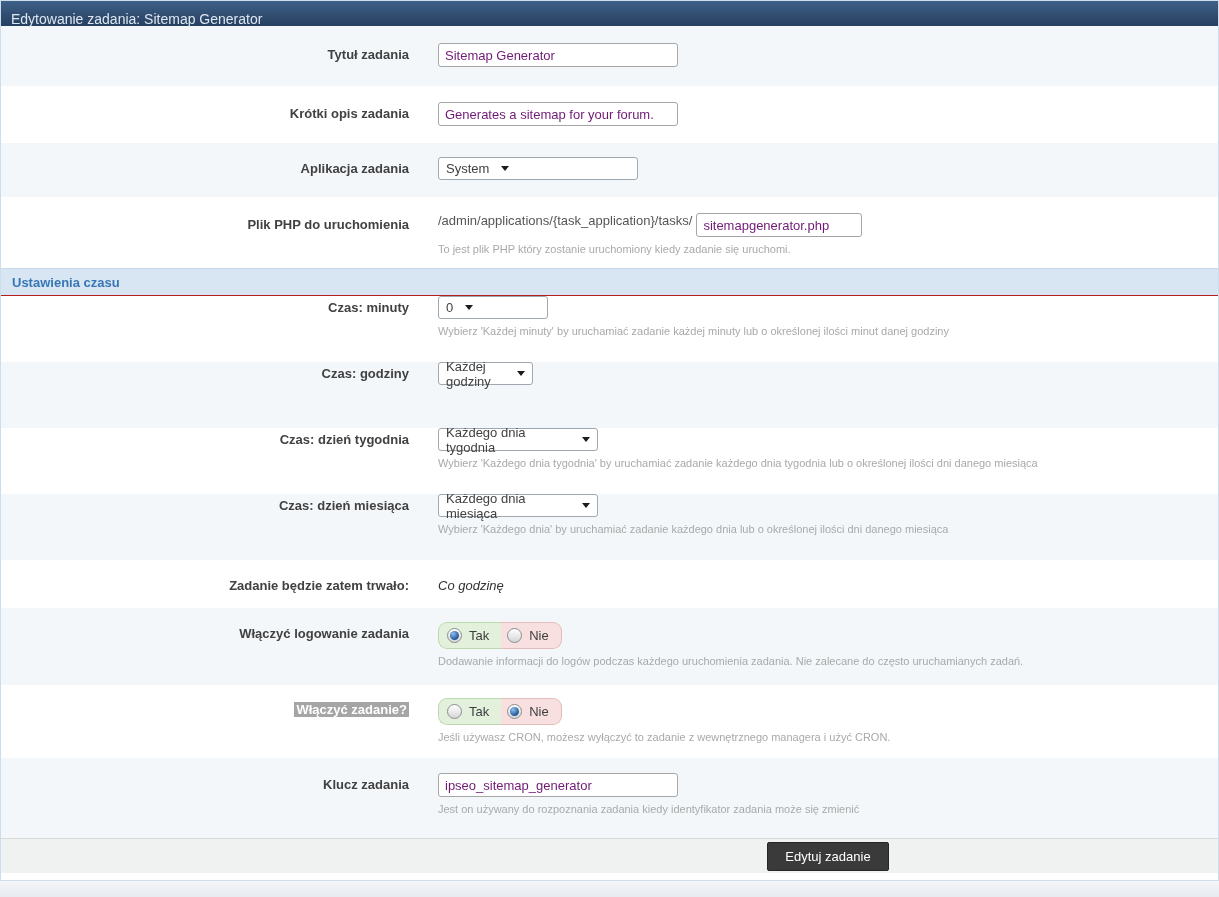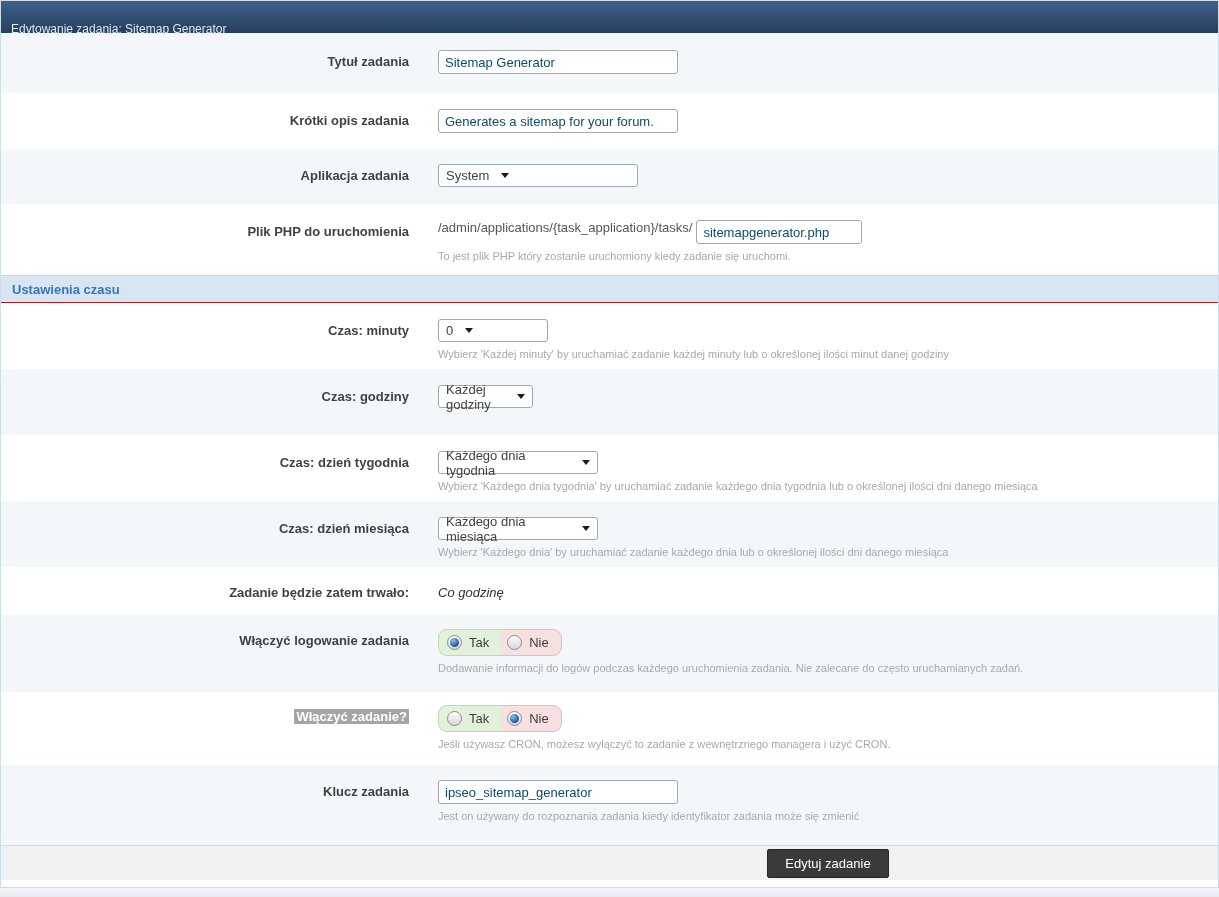--- a/index.html
+++ b/index.html
@@ -2,49 +2,49 @@
 <html lang="pl"><head>
 <meta charset="utf-8">
 <style>
   *{box-sizing:border-box;margin:0;padding:0}
   html,body{width:1219px}
   body{font-family:"Liberation Sans",sans-serif;font-size:13px;color:#414141;background:#fff}
   .page{width:1219px;height:897px;display:flex;flex-direction:column}
   .box{border:1px solid #cdddec;background:#fff}
 
   
-  .titlebar{height:25px;line-height:25px;padding:16px 10px;
+  .titlebar{height:25px;line-height:25px;padding:6px 10px;
     background:linear-gradient(#3e6088,#263f5f);
-    color:#dde7f2;font-size:12px}
+    color:#dde7f2;font-size:14px}
 
   
   .section-bar{height:28px;line-height:27px;padding:0 11px;background:#d8e5f2;
     border-top:1px solid #c6d8ea;border-bottom:1px solid #b91c1c;
     color:#3877b5;font-weight:bold;font-size:13px}
 
   
   .row{display:flex;align-items:flex-start}
   .row.alt{background:#f3f7fa}
   .lbl{width:408px;flex-shrink:0;text-align:right;font-weight:bold;color:#414141;line-height:24px}
   .fld{padding-left:29px;flex:1;min-width:0}
   .help{color:#a9a9a9;margin-top:6px;font-size:11px}
 
   .r1{min-height:60px;padding-top:17px}
   .r2{min-height:57px;padding-top:16px}
   .r3{min-height:54px;padding-top:14px}
   .r4{min-height:71px;padding-top:16px}
-  .r5{min-height:66px;padding-top:16px}
+  .r5{min-height:66px;padding-top:0}
   .r9{min-height:48px;padding-top:14px}
   .r10{min-height:77px;padding-top:14px}
   .r11{min-height:73px;padding-top:13px}
   .r12{min-height:80px;padding-top:15px}
 
   
   .text-input{height:24px;width:240px;border:1px solid #a6a6a6;border-radius:3px;
-    padding:0 6px;font-family:"Liberation Sans",sans-serif;font-size:13px;color:#0c4a6e;background:#fff}
+    padding:0 6px;font-family:"Liberation Sans",sans-serif;font-size:13px;color:#701a75;background:#fff}
   .text-input.small{width:166px}
 
   
   .select{display:inline-flex;align-items:center;
     height:23px;border:1px solid #9fa8b0;border-radius:3px;background:#fff;
     padding:0 7px;cursor:default;vertical-align:middle}
   .select .arrow{width:0;height:0;border-left:4px solid transparent;
     border-right:4px solid transparent;border-top:5px solid #1c1c1c;margin-left:12px}
   .w200{width:200px}.w110{width:110px}.w95{width:95px}.w160{width:160px}
 

